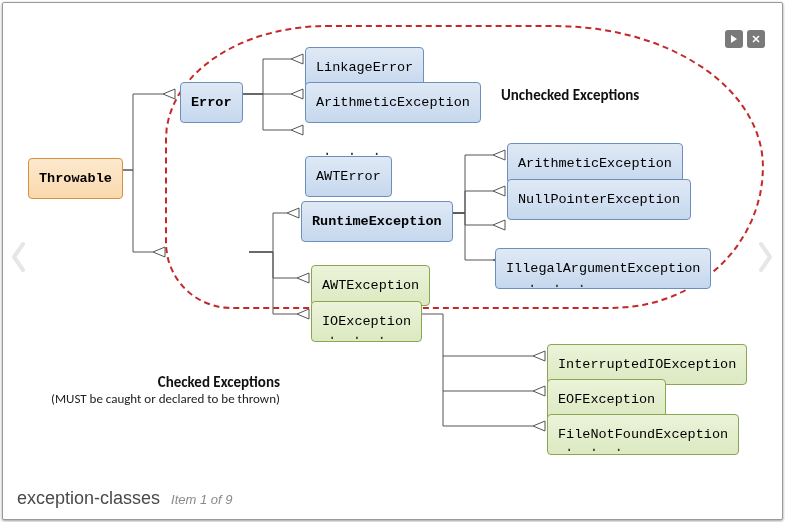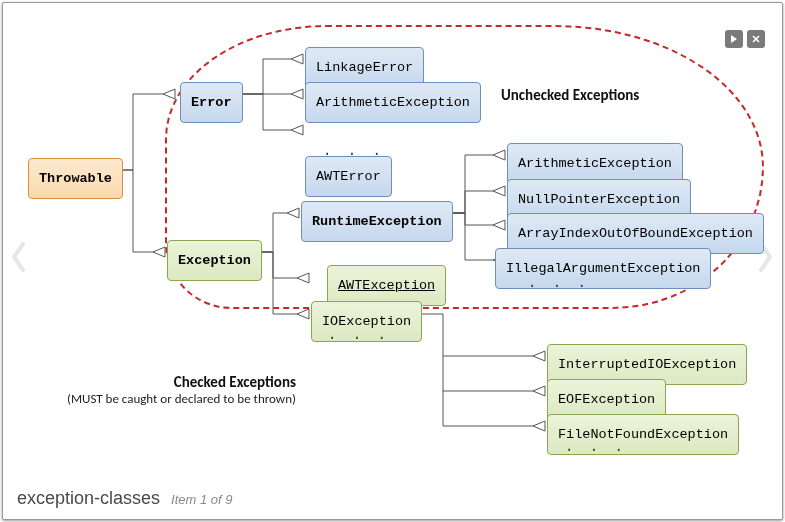--- a/index.html
+++ b/index.html
@@ -57,21 +57,20 @@
   }
   .label {
     position: absolute;
     font-family: "Segoe UI", Calibri, sans-serif;
     font-size: 15px;
     color: #111;
   }
   .label-sub {
     font-size: 13px;
     color: #222;
-    margin-left: 16px;
   }
   .nav-chevron {
     position: absolute;
     top: 50%;
     transform: translateY(-50%);
     font-size: 34px;
     font-weight: bold;
     color: #ddd;
     cursor: pointer;
     user-select: none;
@@ -212,30 +211,28 @@
     </svg>
 
     <div class="node orange bold" style="left:25px; top:155px;">Throwable</div>
 
     <div class="node blue bold" style="left:177px; top:79px;">Error</div>
     <div class="node blue" style="left:302px; top:44px;">LinkageError</div>
     <div class="node blue" style="left:302px; top:79px;">ArithmeticException</div>
     <div class="node blue" style="left:302px; top:115px;margin-top:38px;">AWTError</div>
     <div class="dots" style="left:320px; top:140px;">. . .</div>
 
-    <div class="node green bold" style="left:164px; top:237px;">Exception</div>
     <div class="node blue bold" style="left:298px; top:198px;text-align:center;">RuntimeException</div>
 
     <div class="node blue" style="left:504px; top:140px;">ArithmeticException</div>
     <div class="node blue" style="left:504px; top:176px;">NullPointerException</div>
-    <div class="node blue" style="left:504px; top:210px;">ArrayIndexOutOfBoundException</div>
     <div class="node blue" style="left:492px; top:245px;">IllegalArgumentException</div>
     <div class="dots" style="left:525px; top:272px;">. . .</div>
 
-    <div class="node green" style="left:324px; top:262px;text-decoration:underline;">AWTException</div>
+    <div class="node green" style="left:308px; top:262px;">AWTException</div>
     <div class="node green" style="left:308px; top:298px;">IOException</div>
     <div class="dots" style="left:325px; top:324px;">. . .</div>
 
     <div class="node green" style="left:544px; top:341px;">InterruptedIOException</div>
     <div class="node green" style="left:544px; top:376px;">EOFException</div>
     <div class="node green" style="left:544px; top:411px;">FileNotFoundException</div>
     <div class="dots" style="left:562px; top:436px;">. . .</div>
 
     <div class="label bold" style="left:498px; top:83px; font-weight:600;">Unchecked Exceptions</div>
 

